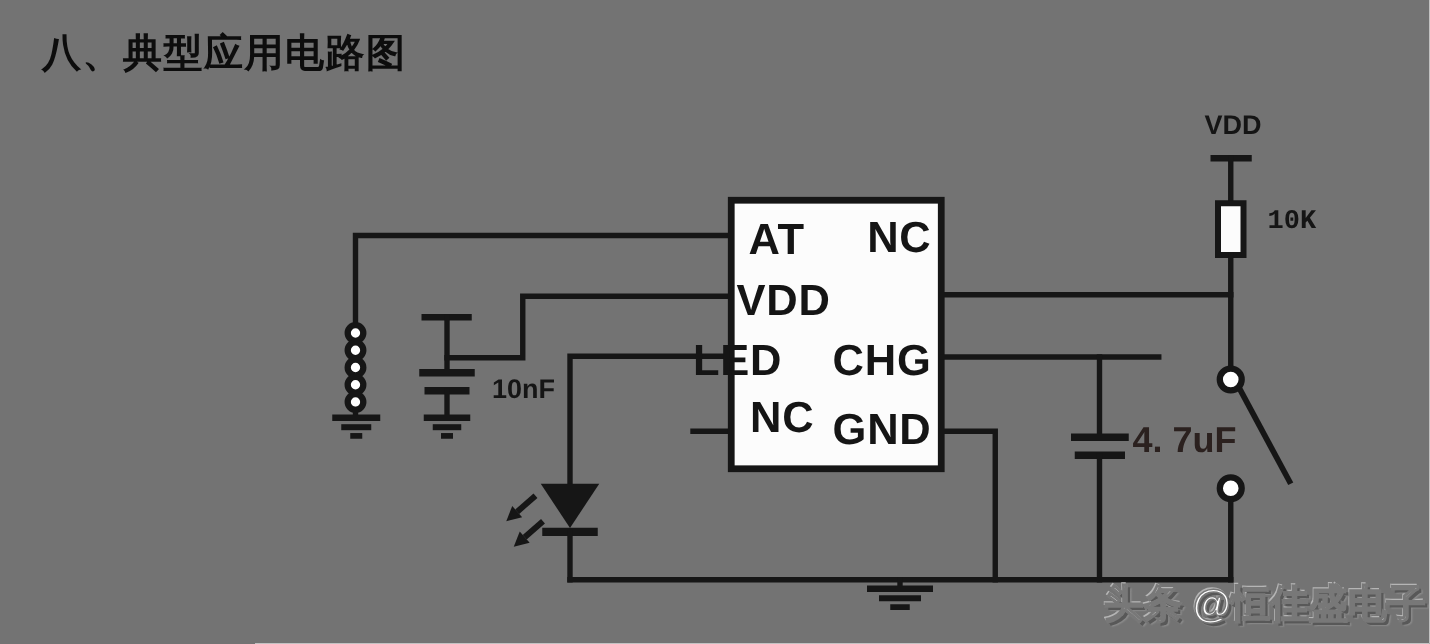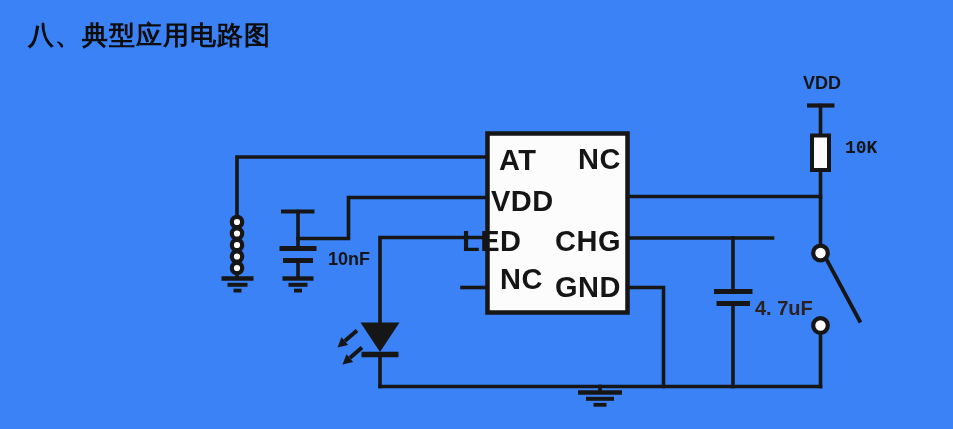--- a/index.html
+++ b/index.html
@@ -1,20 +1,20 @@
 <!DOCTYPE html>
 <html><head>
 <meta charset="utf-8">
 <style>
   html, body { margin: 0; padding: 0; background: #ffffff; }
   #stage {
     position: relative;
     width: 953px;
     height: 429px;
-    background: #3b82f6;
+    background: #737373;
     overflow: hidden;
     font-family: "Liberation Sans", sans-serif;
   }
   #circuit-svg { position: absolute; left: 0; top: 0; }
 
   .wire   { stroke: #161616; stroke-width: 3.6; fill: none; stroke-linecap: square; stroke-linejoin: miter; }
   .bar    { stroke: #161616; fill: none; stroke-linecap: butt; }
   .boxfill{ fill: #fcfcfc; stroke: #161616; }
   .ring   { fill: #ffffff; stroke: #161616; stroke-width: 4.2; }
   .solid  { fill: #161616; stroke: none; }
@@ -23,21 +23,21 @@
     position: absolute;
     font-weight: bold;
     color: #151515;
     white-space: nowrap;
     line-height: 1.05;
   }
   .pin        { font-size: 29px; letter-spacing: 0.5px; }
   .pin-right  { width: 82px; text-align: right; }
   .title      { left: 28px; top: 22px; font-size: 26px; color: #0d0d0d; letter-spacing: 1px; }
   .lbl-10nf   { left: 328px; top: 250px; font-size: 18px; }
-  .lbl-47uf   { left: 755px; top: 298px; font-size: 20px; color: #2b211f; }
+  .lbl-47uf   { left: 755px; top: 281px; font-size: 24px; color: #2b211f; }
   .lbl-10k    { left: 845px; top: 139px; font-size: 18px; font-family: Liberation Mono, monospace; }
   .lbl-vddrail{ left: 803px; top: 74px;  font-size: 18px; }
 
   .pin-at       { left: 499px; top: 145px; }
   .pin-vdd-left { left: 491px; top: 186px; }
   .pin-led      { left: 462px; top: 226px; }
   .pin-nc-left  { left: 500px; top: 264px; }
   .pin-nc-right { left: 539px; top: 144px; }
   .pin-key      { left: 539px; top: 185px; }
   .pin-chg      { left: 539px; top: 226px; }
@@ -175,13 +175,14 @@
 
   <div class="label pin pin-right pin-nc-right">NC</div>
   <div class="label pin pin-right pin-gnd">GND</div>
   <div class="label pin pin-right pin-chg">CHG</div>
 
   <div class="label lbl-10nf">10nF</div>
   <div class="label lbl-47uf">4. 7uF</div>
   <div class="label lbl-10k">10K</div>
   <div class="label lbl-vddrail">VDD</div>
 
+  <div class="watermark">头条 @恒佳盛电子</div>
 </div>
 
 </body></html>

